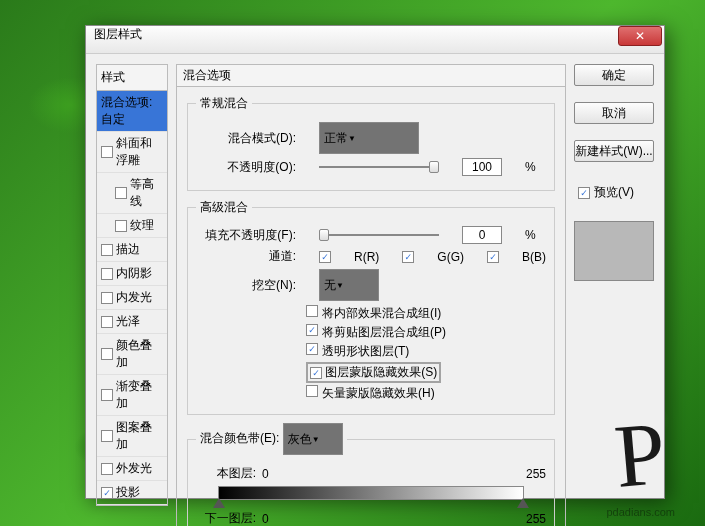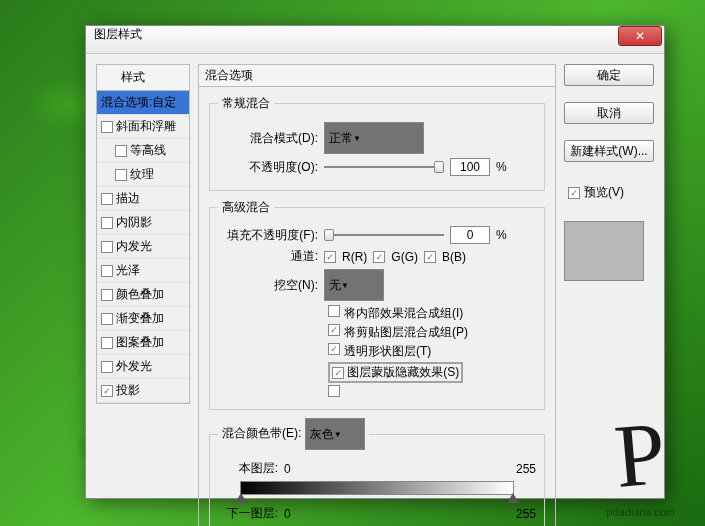--- a/index.html
+++ b/index.html
@@ -14,33 +14,33 @@
 .watermark { position: absolute; right: 30px; bottom: 8px; font-size: 11px; color: rgba(0,0,0,0.4); z-index: 100; }
 .brush-p { position: absolute; right: 40px; bottom: 20px; font-size: 90px; font-family: "STXingkai", cursive; color: #1a1a1a; transform: rotate(-5deg); z-index: 90; }
 
 .dialog { position: absolute; left: 85px; top: 25px; width: 580px; height: 474px; background: #f0f0f0; border: 1px solid #888; box-shadow: 4px 4px 20px rgba(0,0,0,0.5); }
 .titlebar { height: 28px; background: linear-gradient(#fdfdfd, #e8e8e8); border-bottom: 1px solid #ccc; display: flex; padding: 0 2px 0 8px; }
 .titlebar-text { flex: 1; font-size: 12px; }
 .titlebar-close { width: 44px; height: 20px; background: linear-gradient(#e07070, #c83838); border: 1px solid #8a2020; border-radius: 3px; display: flex; align-items: center; justify-content: center; color: #fff; font-size: 12px; cursor: pointer; }
 
 .dialog-body { display: flex; padding: 10px; gap: 8px; height: calc(100% - 28px); }
 .left-panel { width: 94px; }
-.styles-label { padding: 4px 24px; border: 1px solid #bbb; border-bottom: none; background: #f4f4f4; }
+.styles-label { padding: 4px 4px; border: 1px solid #bbb; border-bottom: none; background: #f4f4f4; }
 .styles-list { border: 1px solid #bbb; }
 .style-item { padding: 3px 4px; display: flex; align-items: center; gap: 3px; border-bottom: 1px solid #e0e0e0; }
 .style-item.selected { background: #3875d7; color: #000000; }
 .style-item.indent { padding-left: 18px; }
 .chk { width: 12px; height: 12px; border: 1px solid #888; background: #fff; display: inline-flex; align-items: center; justify-content: center; font-size: 9px; color: #3875d7; flex-shrink: 0; }
 
 .mid-panel { flex: 1; }
 .section-title { padding: 2px 6px; border: 1px solid #bbb; border-bottom: none; background: #f4f4f4; }
 .section-body { border: 1px solid #bbb; padding: 8px 10px; }
 fieldset { border: 1px solid #ccc; padding: 6px 8px 10px 8px; margin-bottom: 8px; }
 legend { padding: 0 4px; font-size: 12px; }
-.row { display: flex; align-items: center; gap: 6px; margin: 4px 0; }
+.row { display: flex; align-items: center; gap: 23px; margin: 4px 0; }
 .row-label { width: 100px; text-align: right; }
 .select { border: 1px solid #888; background: #737373; padding: 1px 4px; height: 32px; display: flex; align-items: center; justify-content: flex-start; }
 .select-arrow { font-size: 8px; }
 .slider-track { height: 2px; background: #888; position: relative; }
 .slider-thumb { position: absolute; top: -5px; width: 10px; height: 12px; background: linear-gradient(#fff,#ddd); border: 1px solid #888; border-radius: 2px; }
 .num-input { width: 40px; height: 18px; border: 1px solid #888; background: #fff; text-align: center; padding: 1px; }
 .chk-row { display: flex; align-items: flex-start; gap: 4px; margin: 2px 0 2px 110px; }
 .highlighted-red { border: 2px solid #a3a3a3; padding: 0 2px; }
 .blend-band { margin-top: 4px; }
 .band-label-row { display: flex; align-items: center; gap: 6px; margin: 4px 0; }
@@ -190,20 +190,21 @@
             </div>
           <div class="chk-row">
               <span class="chk">✓</span>
               <span>透明形状图层(T)</span>
             </div>
           <div class="chk-row">
               <span class="highlighted-red"><span class="chk">✓</span> <span>图层蒙版隐藏效果(S)</span></span>
             </div>
           <div class="chk-row">
               <span class="chk"></span>
+              <span>矢量蒙版隐藏效果(H)</span>
             </div>
         </fieldset>
 
         <fieldset>
           <legend>
             <span>混合颜色带(E):</span>
             <span class="select" style="display:inline-flex;width:60px;vertical-align:middle">
               <span>灰色</span>
               <span class="select-arrow">▼</span>
             </span>

